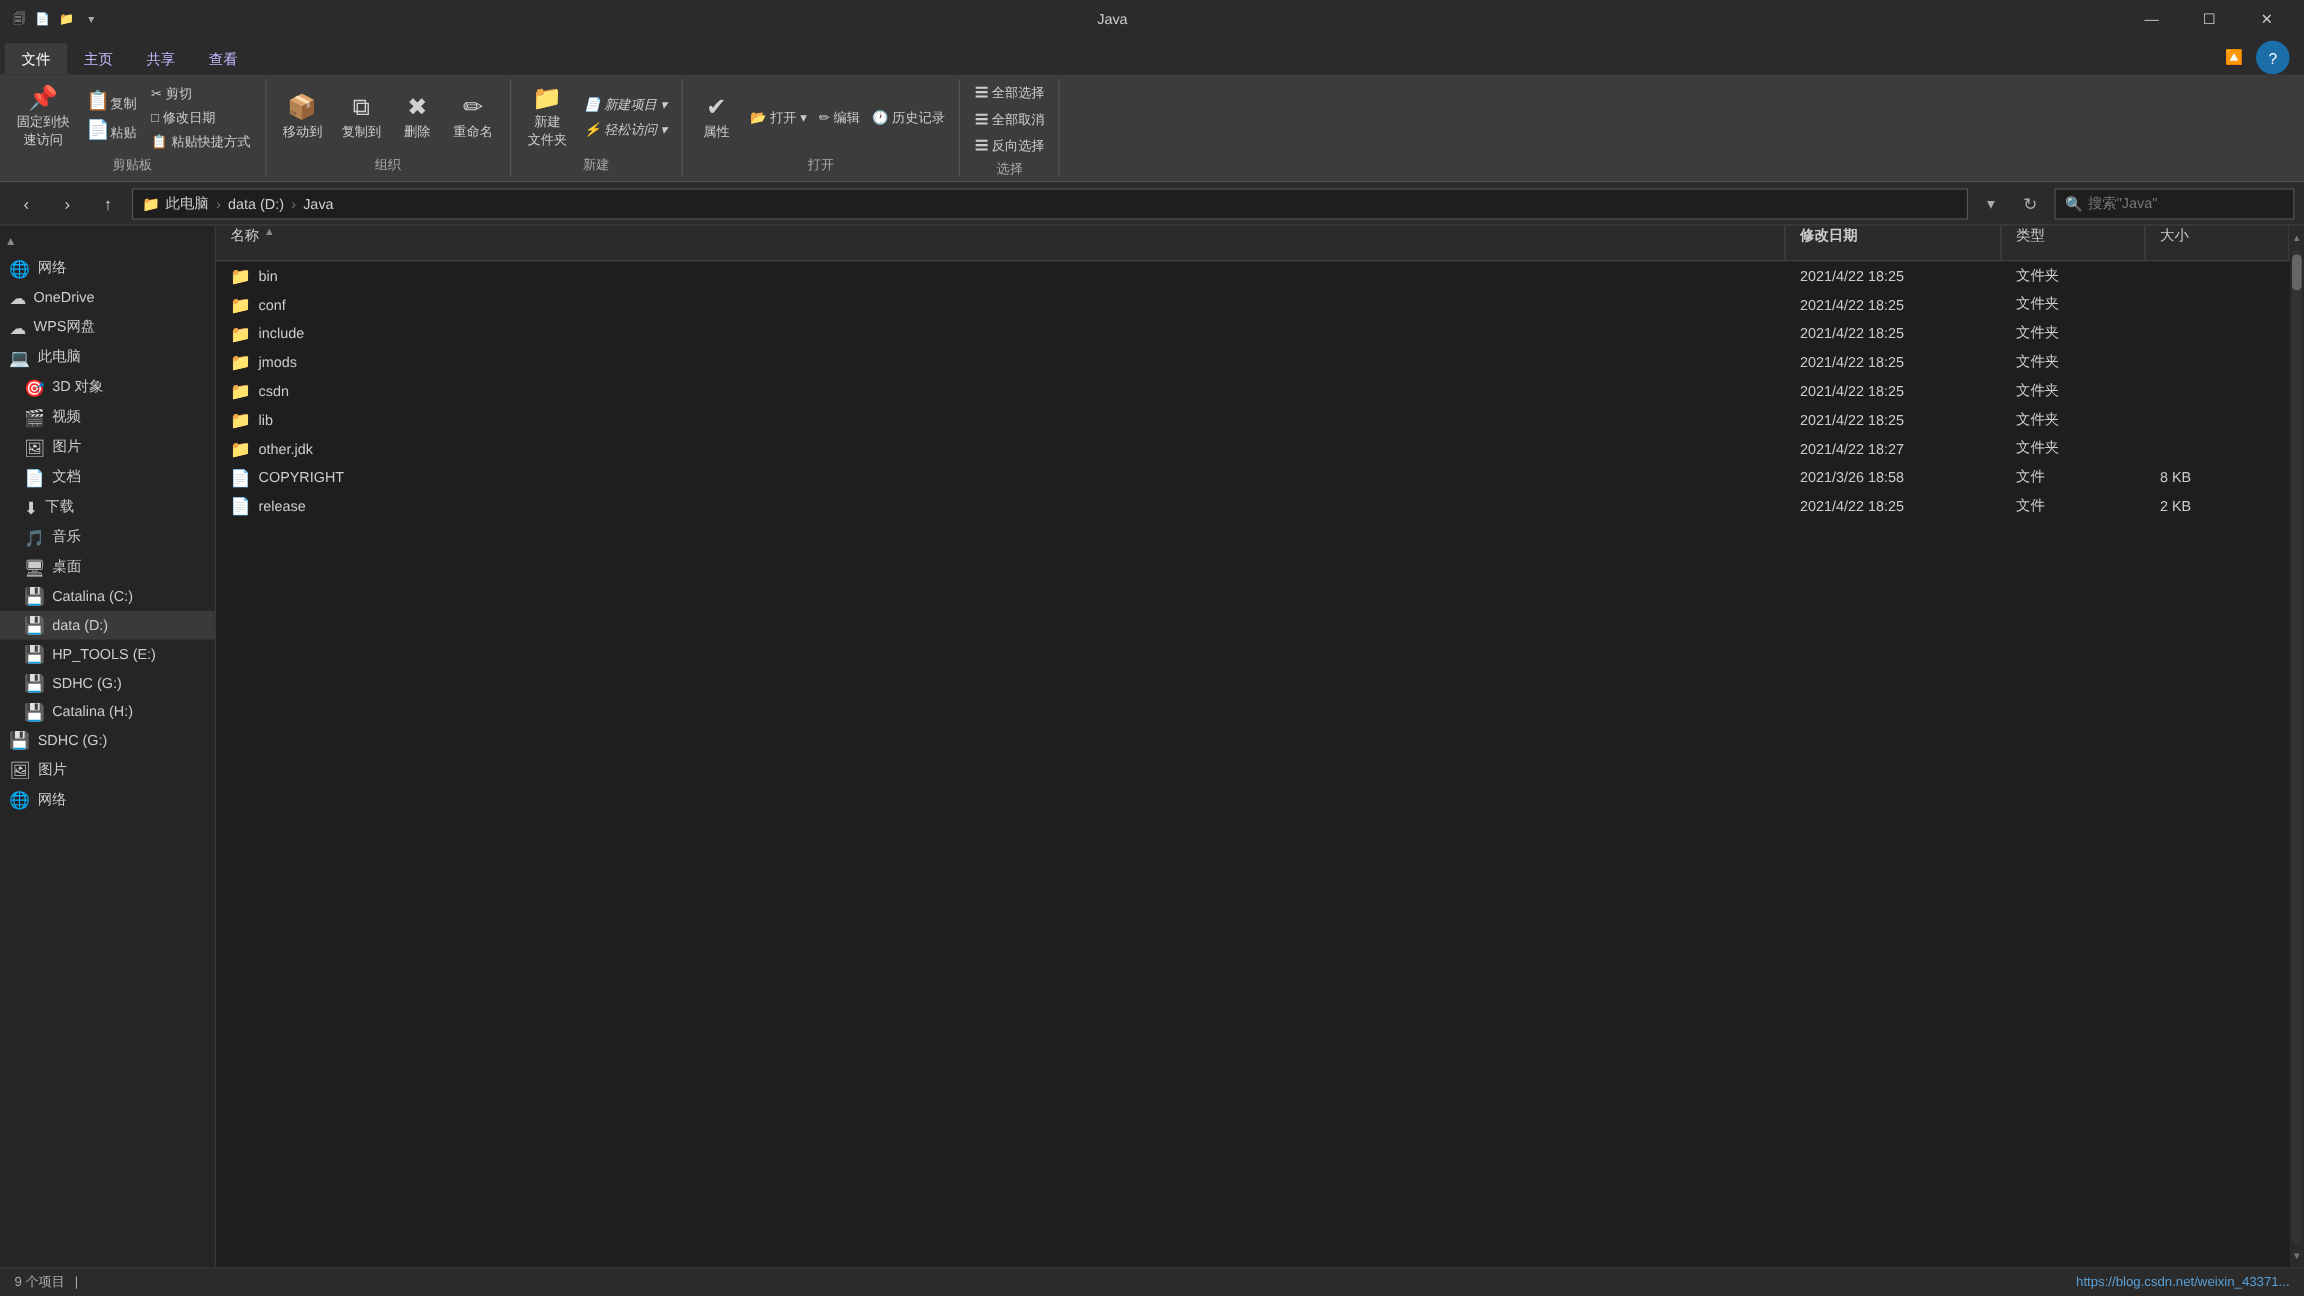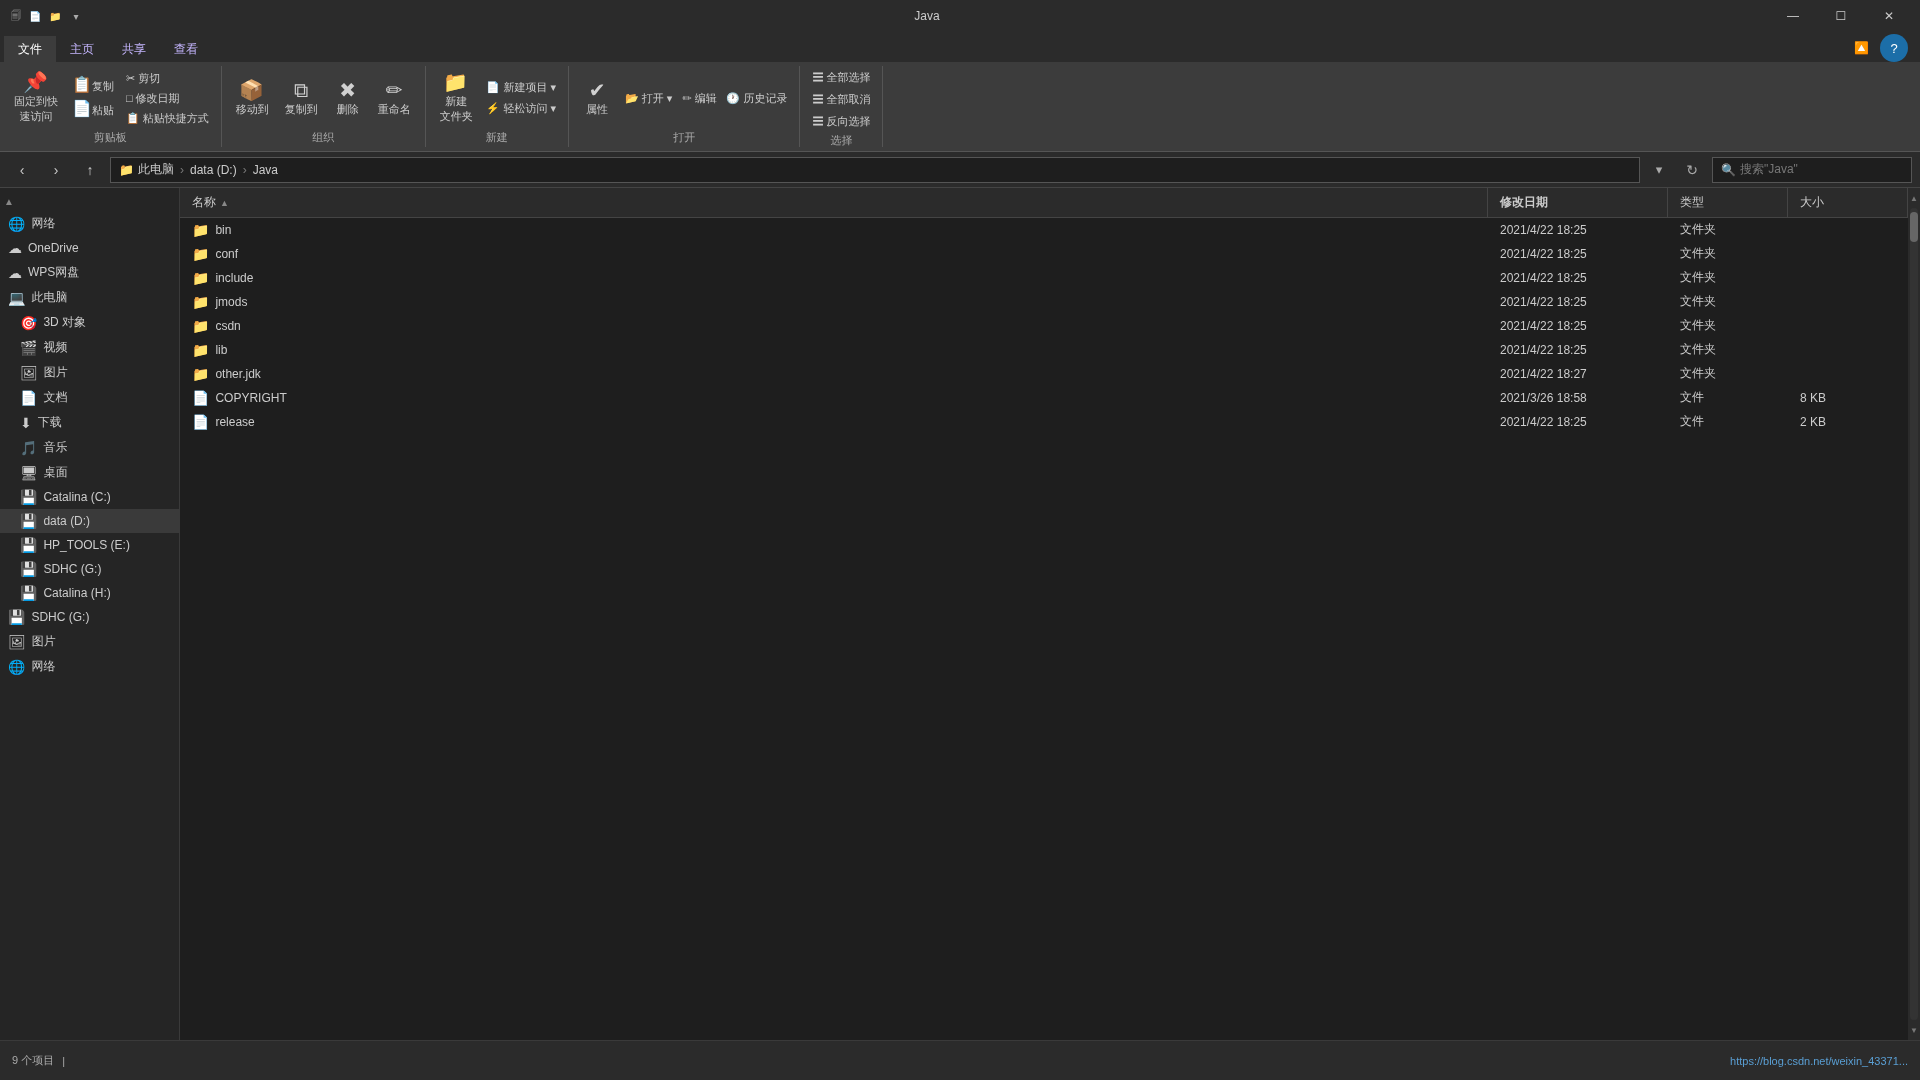--- a/index.html
+++ b/index.html
@@ -276,21 +276,20 @@
       display: flex;
       align-items: center;
       height: 30px;
       background: #2b2b2b;
       border-bottom: 1px solid #444;
       padding: 0;
       flex-shrink: 0;
     }
     .col-header {
       display: flex;
-      align-items: center;
       padding: 0 12px;
       font-size: 12px;
       color: #ccc;
       cursor: pointer;
       height: 100%;
       border-right: 1px solid #444;
     }
     .col-name { flex: 2; min-width: 330px; }
     .col-date { width: 180px; font-weight: bold; }
     .col-type { width: 120px; }
@@ -325,21 +324,21 @@
     .file-cell.name { flex: 2; min-width: 330px; gap: 6px; }
     .file-cell.date { width: 180px; }
     .file-cell.type { width: 120px; }
     .file-cell.size { width: 120px; }
     .file-icon { font-size: 14px; }
     .folder-icon { color: #f0c040; }
     .file-doc-icon { color: #d0d0d0; }
 
     
     .status-bar {
-      height: 40px;
+      height: 24px;
       background: #2b2b2b;
       display: flex;
       align-items: center;
       padding: 0 12px;
       font-size: 11px;
       color: #aaa;
       flex-shrink: 0;
       border-top: 1px solid #3a3a3a;
       justify-content: space-between;
     }
@@ -458,21 +457,21 @@
     </div>
     <div class="ribbon-group-label">组织</div>
   </div>
 
   <div class="ribbon-group">
     <div class="ribbon-group-items">
       <div class="ribbon-btn">
         <div class="ribbon-btn-icon">📁</div>
         <div class="ribbon-btn-label">新建<br>文件夹</div>
       </div>
-      <div style="display:flex; flex-direction:column; gap:2px; justify-content:center;">
+      <div style="display:flex; flex-direction:column; gap:2px; justify-content:center;font-style:italic;">
         <div class="ribbon-btn-small">📄 新建项目 ▾</div>
         <div class="ribbon-btn-small">⚡ 轻松访问 ▾</div>
       </div>
     </div>
     <div class="ribbon-group-label">新建</div>
   </div>
 
   <div class="ribbon-group">
     <div class="ribbon-group-items">
       <div class="ribbon-btn">

